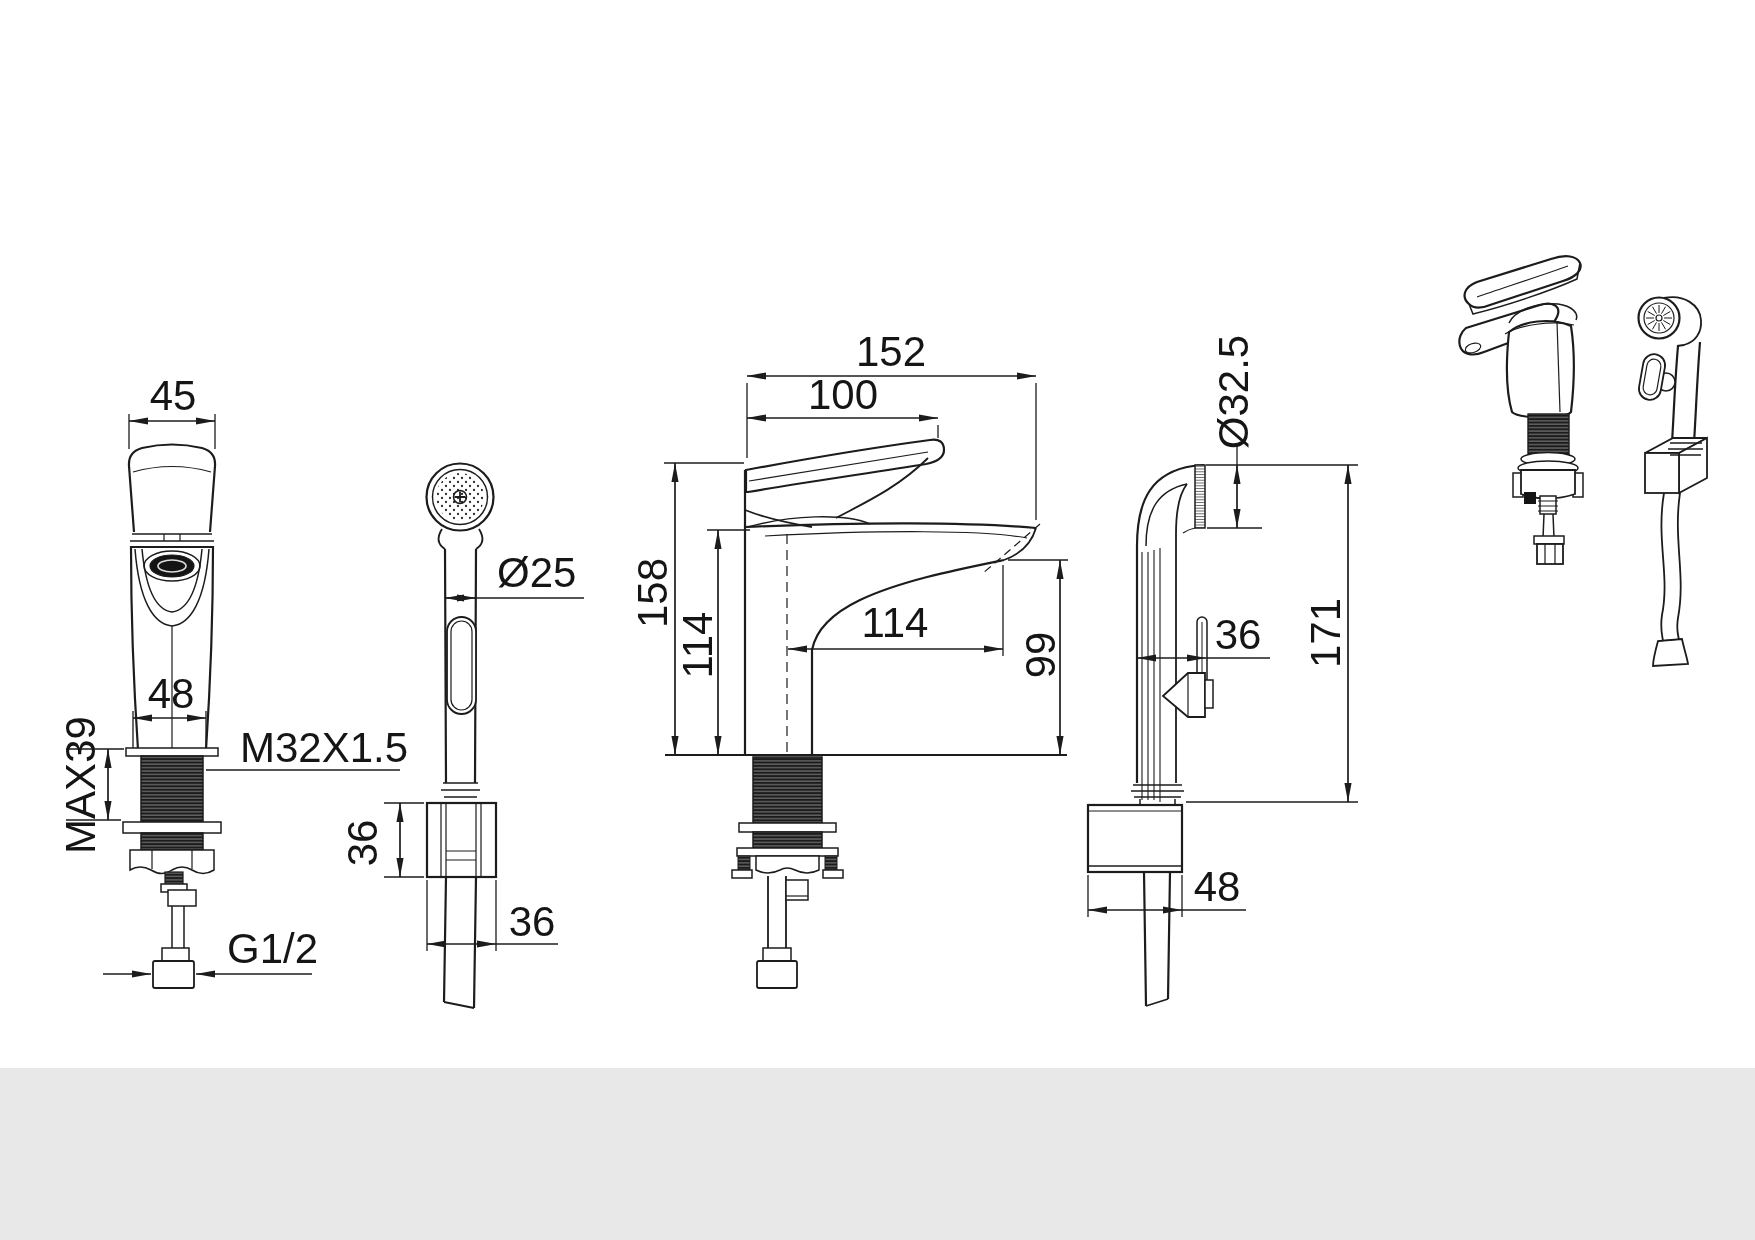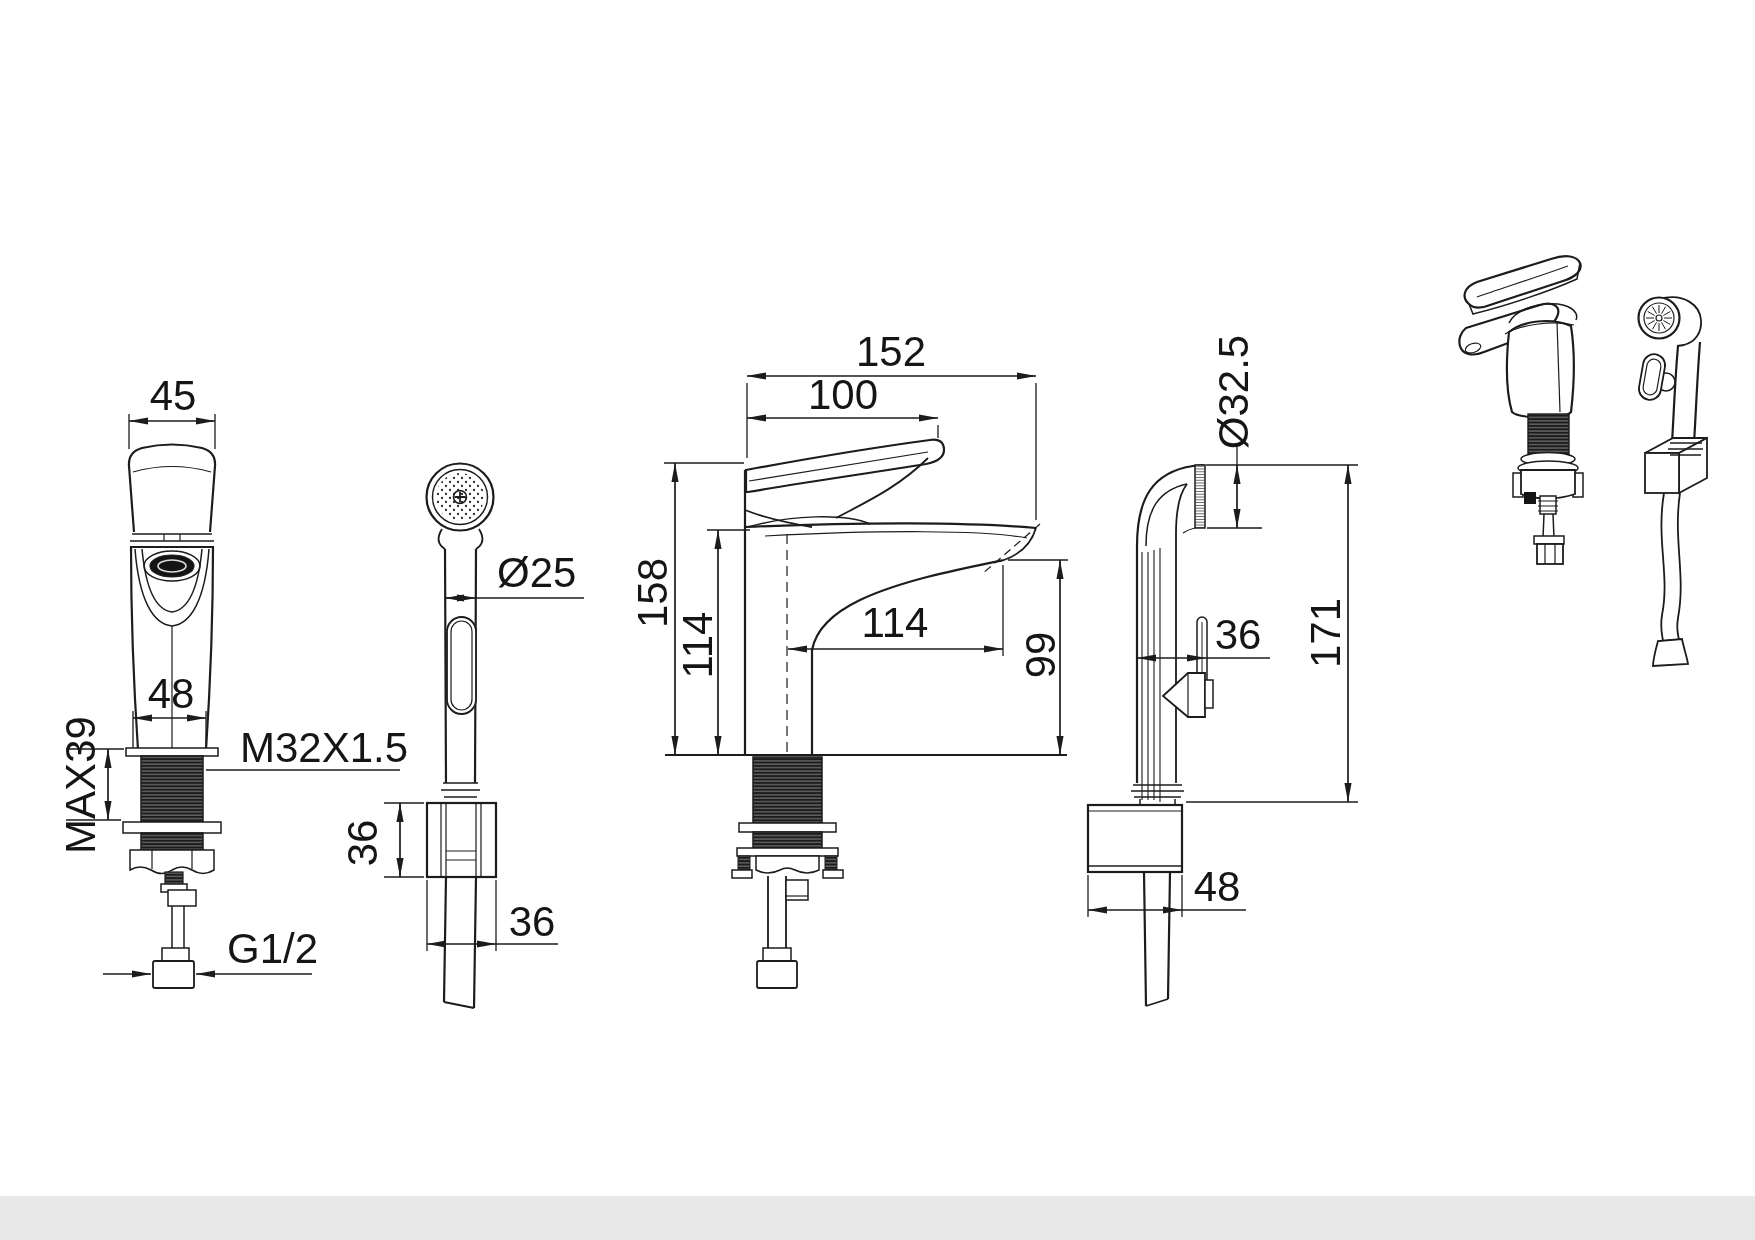--- a/index.html
+++ b/index.html
@@ -1,16 +1,16 @@
 <!DOCTYPE html>
 <html><head>
 <meta charset="utf-8">
 <style>
   html,body { margin:0; padding:0; background:#e8e8e8; }
-  .canvas { position:relative; width:1755px; height:1196px; background:#ffffff; overflow:hidden; }
+  .canvas { position:relative; width:1755px; height:1068px; background:#ffffff; overflow:hidden; }
   svg { position:absolute; left:0; top:0; }
   .dt { font-family:"Liberation Sans","DejaVu Sans",sans-serif; font-size:42px; fill:#151515; }
   .p22 { stroke:#1c1c1c; stroke-width:2.2; fill:none; }
   .p22f{ stroke:#1c1c1c; stroke-width:2.2; fill:#ffffff; }
   .p18 { stroke:#1c1c1c; stroke-width:1.8; fill:none; }
   .p18f{ stroke:#1c1c1c; stroke-width:1.8; fill:#ffffff; }
   .p15 { stroke:#1c1c1c; stroke-width:1.5; fill:none; }
   .p15f{ stroke:#1c1c1c; stroke-width:1.5; fill:#ffffff; }
   .p12 { stroke:#1c1c1c; stroke-width:1.2; fill:none; }
   .dim { stroke:#1c1c1c; stroke-width:1.7; fill:none; }

